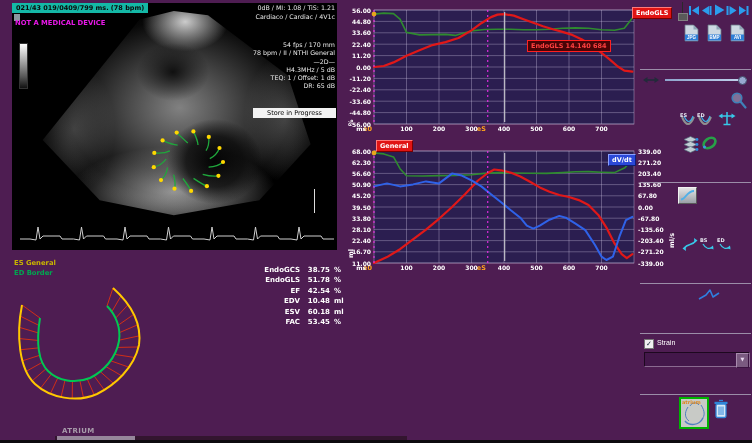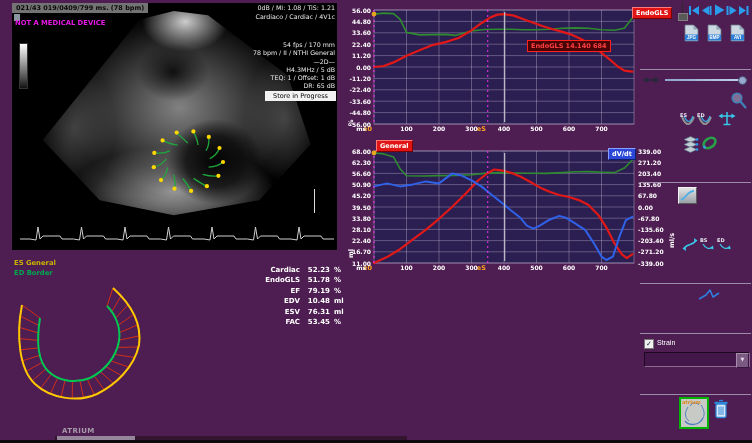--- a/index.html
+++ b/index.html
@@ -1,31 +1,31 @@
 <!DOCTYPE html>
 <html><head>
 <meta charset="utf-8">
 <style>
   html,body{margin:0;padding:0;width:752px;height:443px;overflow:hidden;
     background:#4e1d52;font-family:"Liberation Sans",sans-serif;position:relative}
   .abs{position:absolute}
   
   .us-panel{position:absolute;left:12px;top:3px;width:325px;height:247px;background:#000;overflow:hidden}
-  .us-ribbon{position:absolute;left:0;top:0;padding:1px 4px;background:#737373;
+  .us-ribbon{position:absolute;left:0;top:0;padding:1px 4px;background:#14b8a6;
     color:#0a0a0a;font:bold 6.5px "DejaVu Sans",sans-serif;white-space:nowrap}
   .us-fileicon{position:absolute;left:2px;top:11px;width:6px;height:7px;background:#8a97a0}
   .us-warning{position:absolute;left:3px;top:16px;color:#e818e8;font:bold 6.8px "DejaVu Sans",sans-serif}
   .us-graybar{position:absolute;left:7px;top:40px;width:7px;height:44px;
     background:linear-gradient(#fff,#bbb 30%,#555 75%,#111);border:1px solid #333}
   .us-topright{position:absolute;right:2px;top:1px;text-align:right;color:#e9e9e9;
     font:6.3px "DejaVu Sans",sans-serif;line-height:8.5px}
   .us-settings{position:absolute;right:2px;top:38px;text-align:right;color:#e9e9e9;
     font:6.3px "DejaVu Sans",sans-serif;line-height:8.3px}
-  .us-store{position:absolute;right:1px;top:88px;background:#f2f2f2;color:#000;
-    font:6.5px "DejaVu Sans",sans-serif;padding:1px 8px}
+  .us-store{position:absolute;right:1px;top:105px;background:#f2f2f2;color:#000;
+    font:6.5px "DejaVu Sans",sans-serif;padding:1px 14px}
   .speckle{position:absolute;left:25px;top:8px;width:285px;height:215px;
     background:
      radial-gradient(ellipse 55px 38px at 52% 5%, rgba(225,225,225,.9), rgba(130,130,130,.4) 60%, transparent 78%),
      radial-gradient(ellipse 150px 118px at 50% 45%, rgba(165,165,165,.78), rgba(95,95,95,.42) 55%, rgba(45,45,45,.18) 75%, transparent 88%),
      radial-gradient(ellipse 125px 55px at 48% 84%, rgba(205,205,205,.85), rgba(115,115,115,.4) 60%, transparent 82%),
      radial-gradient(ellipse 55px 85px at 13% 55%, rgba(135,135,135,.5), transparent 75%),
      radial-gradient(ellipse 55px 85px at 87% 50%, rgba(140,140,140,.5), transparent 75%);
     clip-path:polygon(48% 0%,60% 2%,88% 30%,96% 62%,78% 88%,48% 95%,22% 88%,2% 60%,36% 4%)}
   .cavity{position:absolute;left:130px;top:108px;width:95px;height:85px;border-radius:50%;
     background:radial-gradient(closest-side, rgba(0,0,0,.95), rgba(8,8,8,.75) 60%, transparent)}
@@ -135,42 +135,42 @@
     <div class="depth-tick"></div>
   </section>
 
   <div class="legend">
     <div id="legend-es" style="color: rgb(200, 180, 0);">ES General</div>
     <div id="legend-ed" style="color: rgb(0, 168, 80);">ED Border</div>
   </div>
 
   <div class="measure" id="measures">
       <div class="mrow">
-        <span class="l">Cardiac</span>
-        <span class="v">52.23</span>
+        <span class="l">EndoGCS</span>
+        <span class="v">38.75</span>
         <span class="u">%</span>
       </div>
       <div class="mrow">
         <span class="l">EndoGLS</span>
         <span class="v">51.78</span>
         <span class="u">%</span>
       </div>
       <div class="mrow">
         <span class="l">EF</span>
-        <span class="v">79.19</span>
+        <span class="v">42.54</span>
         <span class="u">%</span>
       </div>
       <div class="mrow">
         <span class="l">EDV</span>
         <span class="v">10.48</span>
         <span class="u">ml</span>
       </div>
       <div class="mrow">
         <span class="l">ESV</span>
-        <span class="v">76.31</span>
+        <span class="v">60.18</span>
         <span class="u">ml</span>
       </div>
       <div class="mrow">
         <span class="l">FAC</span>
         <span class="v">53.45</span>
         <span class="u">%</span>
       </div>
     </div>
 
   <svg class="abs" style="left:12px;top:283px" width="150" height="122" viewBox="0 0 150 122">
@@ -289,21 +289,21 @@
           <polyline points="0.0,35.4 13.0,32.4 26.0,35.4 39.0,33.4 52.0,30.4 65.0,32.4 78.0,22.6 87.8,24.6 97.5,29.4 107.3,35.4 117.0,43.3 126.8,51.0 136.5,59.0 146.3,66.7 152.8,74.7 159.3,77.6 165.8,74.7 175.5,68.7 185.3,64.9 191.8,66.7 201.5,72.7 211.3,79.1 221.0,94.0 227.5,105.6 232.4,109.0 238.9,105.6 245.4,85.7 251.9,69.2 258.4,65.9" fill="none" stroke="#2f62e8" stroke-width="2" stroke-linejoin="round" stroke-linecap="round"></polyline>
           <line x1="0" y1="0" x2="0" y2="112" stroke="#ff2cf6" stroke-width="1" stroke-dasharray="2,3"></line>
           <line x1="113.75" y1="0" x2="113.75" y2="112" stroke="#ff2cf6" stroke-width="1" stroke-dasharray="2,3"></line>
           <line x1="130.64999999999998" y1="2" x2="130.64999999999998" y2="110" stroke="#c0bfc8" stroke-width="1.2"></line>
           <circle cx="0" cy="1.9649122807017543" r="2.4" fill="#e8a81c"></circle>
         </svg>
       </div>
     <div class="vunit" style="left:2px;top:122px">ml</div>
     <div class="vunit" style="left:323px;top:112px">ml/s</div>
     <div class="badge red" style="left:31px;top:4px">General</div>
-    <div class="badge blue" style="left:263px;top:12px">dV/dt</div>
+    <div class="badge blue" style="left:263px;top:18px">dV/dt</div>
   <div class="axm" style="left: 18px; top: 128px;">e0</div>
       <div class="axm" style="left: 131.75px; top: 128px;">eS</div>
       <div class="ytick" style="left: 0px; width: 26px; top: 11.5px;">68.00</div>
       <div class="ytick" style="left: 0px; width: 26px; top: 22.7px;">62.30</div>
       <div class="ytick" style="left: 0px; width: 26px; top: 33.9px;">56.60</div>
       <div class="ytick" style="left: 0px; width: 26px; top: 45.1px;">50.90</div>
       <div class="ytick" style="left: 0px; width: 26px; top: 56.3px;">45.20</div>
       <div class="ytick" style="left: 0px; width: 26px; top: 67.5px;">39.50</div>
       <div class="ytick" style="left: 0px; width: 26px; top: 78.7px;">33.80</div>
       <div class="ytick" style="left: 0px; width: 26px; top: 89.9px;">28.10</div>

